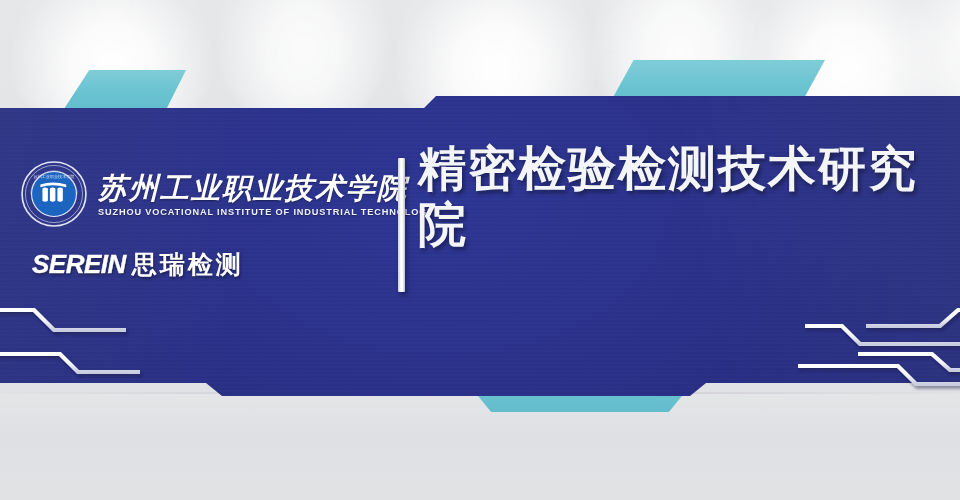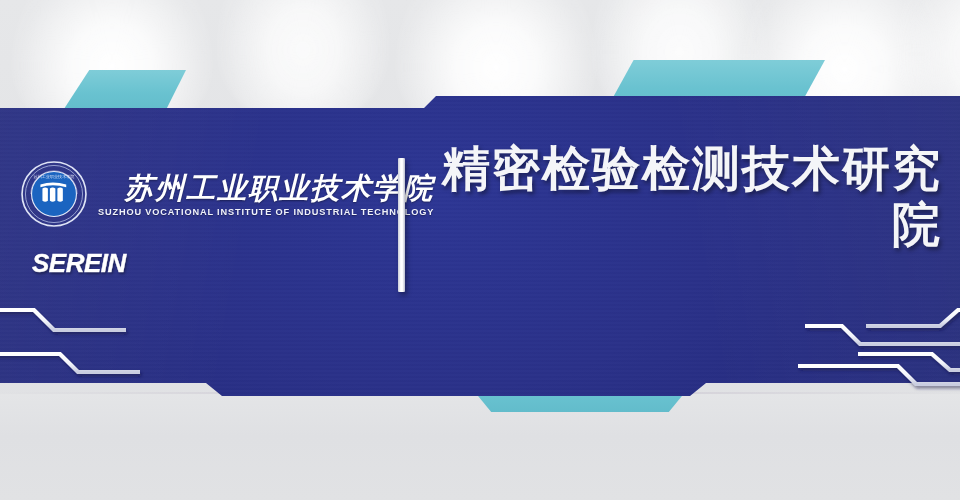--- a/index.html
+++ b/index.html
@@ -124,21 +124,20 @@
   .circuit { position: absolute; pointer-events: none; }
   .circuit.left  { left: -8px;  top: 296px; }
   .circuit.right { left: 770px; top: 296px; }
 
   
   .content {
     position: absolute;
     left: 0; top: 0;
     width: 960px; height: 500px;
     pointer-events: none;
-    text-align: right;
   }
 
   .logo-block {
     position: absolute;
     left: 20px;
     top: 160px;
     width: 372px;
   }
   .uni-row {
     display: flex;
@@ -303,20 +302,21 @@
           </g>
         </svg>
         <div class="uni-text">
           <div class="uni-cn">苏州工业职业技术学院</div>
           <div class="uni-en">SUZHOU VOCATIONAL INSTITUTE OF INDUSTRIAL TECHNOLOGY</div>
         </div>
       </div>
 
       <div class="brand-row">
         <span class="brand-en">SEREIN</span>
+        <span class="brand-cn">思瑞检测</span>
       </div>
 
     </div>
 
     <div class="divider"></div>
 
     <div class="title">精密检验检测技术研究院</div>
 
   </div>
 

